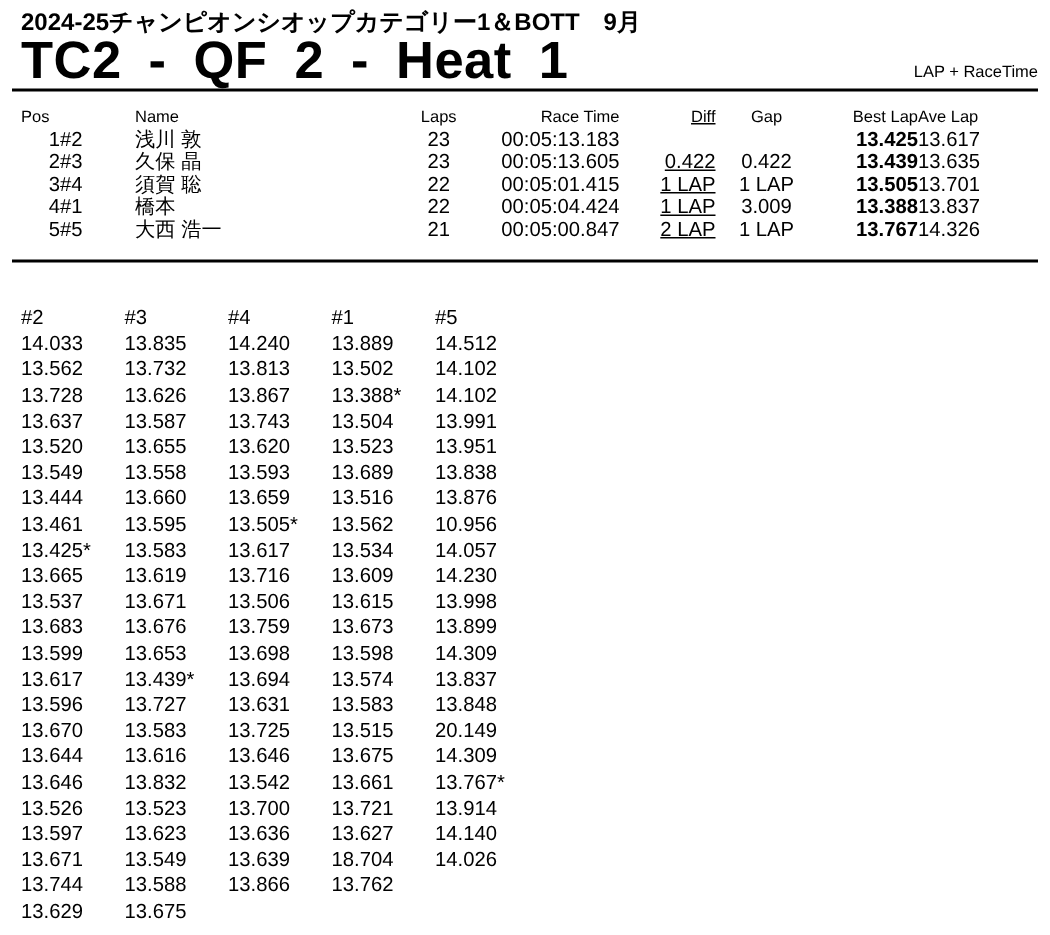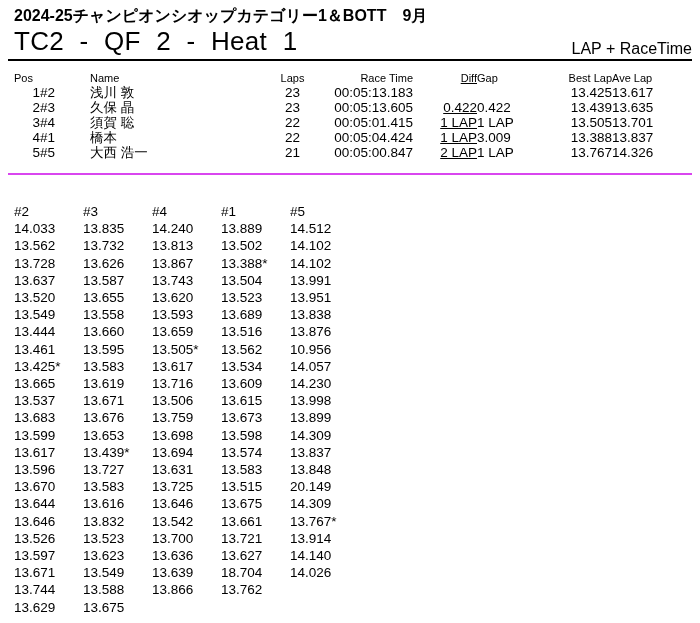--- a/index.html
+++ b/index.html
@@ -8,37 +8,37 @@
     width:700px; height:623px;
     font-family:"Liberation Sans","DejaVu Sans",sans-serif;
     color:#000; overflow:hidden; position:relative;
   }
   .page { padding:0 8px 0 14px; }
 
   
   .series-title { margin-top:9px; font-size:16px; font-weight:bold; line-height:14px; }
   .title-block { border-bottom:2px solid #000; padding-bottom:3px; margin-top:3px; margin-left:-6px; padding-left:6px; }
   .title-row { display:flex; justify-content:space-between; align-items:flex-end; }
-  .main-title { font-size:26px; font-weight:normal; line-height:30px; word-spacing:8px; letter-spacing:0.3px; }
-  .timing-mode { font-size:16px; line-height:13px; padding-bottom:1px; }
+  .main-title { font-size:35px; font-weight:bold; line-height:30px; word-spacing:8px; letter-spacing:0.3px; }
+  .timing-mode { font-size:11px; line-height:13px; padding-bottom:1px; }
 
   
-  .results-wrap { border-bottom:2px solid #d946ef; padding-bottom:13px; margin-top:10px; margin-left:-6px; padding-left:6px; }
+  .results-wrap { border-bottom:2px solid #000000; padding-bottom:13px; margin-top:10px; margin-left:-6px; padding-left:6px; }
   table.results { border-collapse:collapse; table-layout:fixed; width:668px; }
   table.results th { font-size:11px; font-weight:normal; line-height:14px; padding:0; white-space:nowrap; }
   table.results td { font-size:13.5px; line-height:15px; padding:0; white-space:nowrap; }
   .col-pos   { width:26px; text-align:right; }
   th.col-pos { text-align:left; padding-left:4px; }
   .col-num   { width:50px; text-align:left; padding-left:18px; }
   .col-name  { width:190px; text-align:left; }
   .col-laps  { width:25px; text-align:center; }
   .col-race_time { width:108px; text-align:right; }
   .col-diff  { width:64px; text-align:right;text-decoration:underline; }
-  .col-gap   { width:68px; text-align:left; }
-  .col-best_lap { width:67px; text-align:right; }
+  .col-gap   { width:68px; text-align:center; }
+  .col-best_lap { width:67px; text-align:right;font-weight:bold; }
   .col-ave_lap  { width:70px; text-align:left; }
 
   
   .lap-grid { display:flex; margin-top:28px; }
   .lap-col { width:69px; }
   .lap-col-header, .lap-time { font-size:13.5px; line-height:17.2px; white-space:nowrap; }
 </style>
 </head>
 <body>
 

